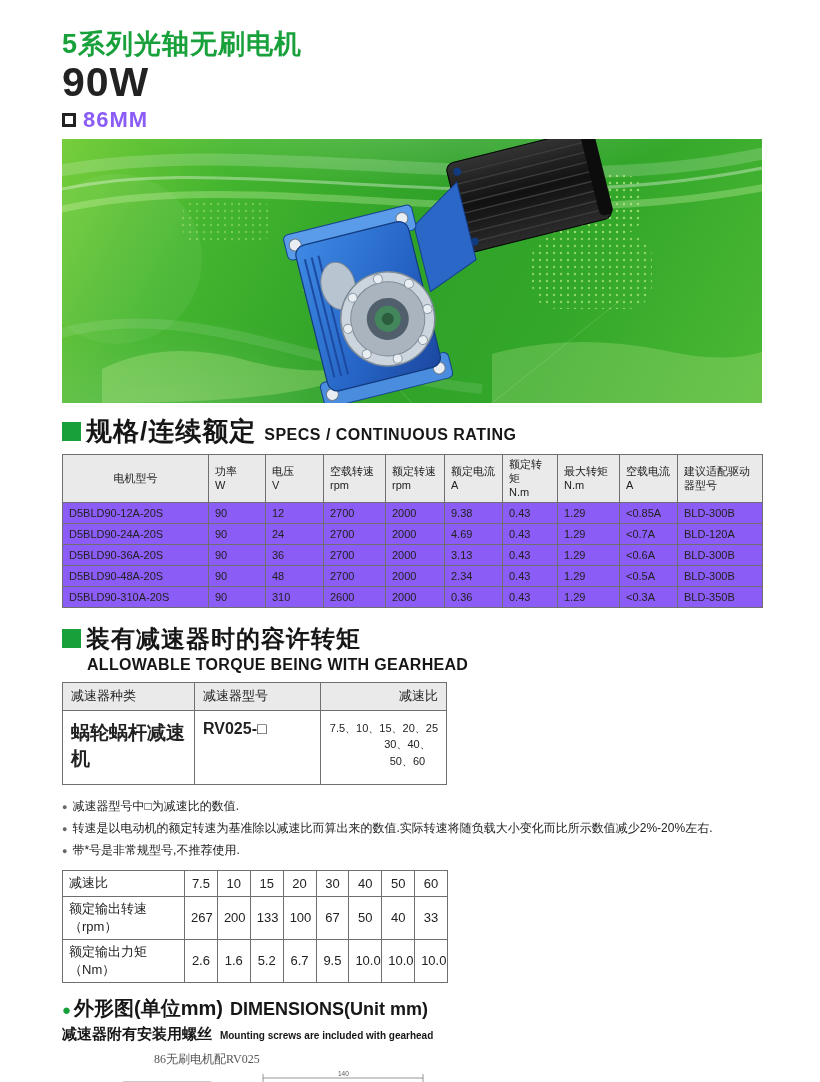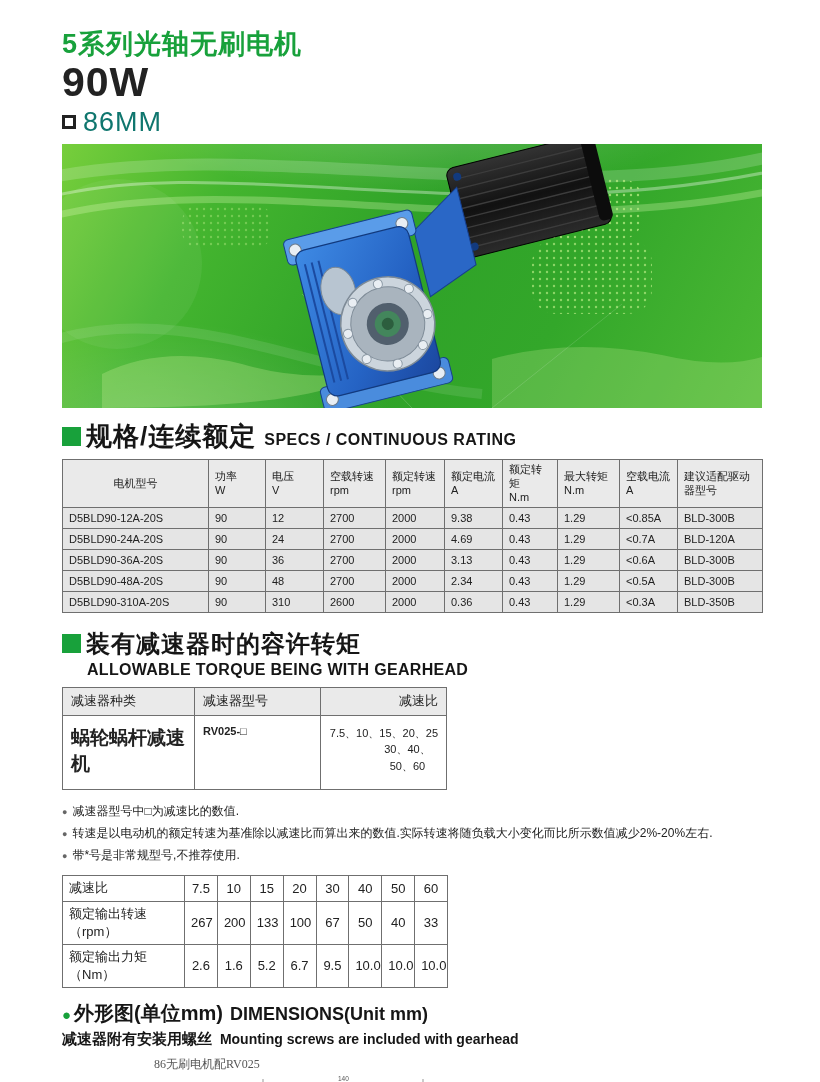--- a/index.html
+++ b/index.html
@@ -7,21 +7,21 @@
   body { font-family:"Liberation Sans", sans-serif; color:#1a1a1a; }
   .page { position:relative; width:792px; height:1082px; background:#fff; overflow:hidden; }
   .content { padding:0 58px 0 62px; }
 
   
   .hdr { padding-top:26px; }
   .series-title { color:#18a13b; font-size:27px; font-weight:bold; letter-spacing:1px; }
   .power-title { font-size:41px; font-weight:bold; color:#222; line-height:1.02; letter-spacing:1px; }
   .frame-line { display:flex; align-items:center; gap:7px; margin-top:3px; }
   .frame-square { width:14px; height:14px; border:3px solid #222; display:inline-block; }
-  .frame-text { font-size:27px; font-weight:normal; color:#0f766e; letter-spacing:1px; }
+  .frame-text { font-size:22px; font-weight:bold; color:#8b5cf6; letter-spacing:1px; }
 
   
   .banner { position:relative; margin-top:6px; height:264px; width:700px; overflow:hidden;
     background:
       radial-gradient(ellipse 420px 180px at 12% 108%, rgba(255,255,255,0.18), rgba(255,255,255,0) 60%),
       radial-gradient(ellipse 500px 160px at 50% -20%, rgba(255,255,255,0.28), rgba(255,255,255,0) 65%),
       linear-gradient(118deg, #77ce3c 0%, #44b52f 22%, #2fa228 48%, #33a72a 70%, #4db935 100%);
   }
   .banner svg { position:absolute; inset:0; }
 
@@ -31,49 +31,49 @@
   .sec-cn { font-size:26px; font-weight:bold; color:#161616; letter-spacing:1px; }
   .sec-en { font-size:16px; font-weight:bold; color:#161616; margin-left:8px; letter-spacing:0.5px; }
   .sec-en-line { font-size:16px; font-weight:bold; color:#161616; margin-left:25px; margin-top:1px; letter-spacing:0.3px; }
 
   
   table { border-collapse:collapse; table-layout:fixed; }
   .spec-table { width:700px; margin-top:5px; font-size:11px; }
   .spec-table th, .spec-table td { border:1px solid #6f6f6f; padding:2px 6px; text-align:left; vertical-align:middle; color:#222; }
   .spec-table th { background:#eaeaea; font-weight:normal; height:37px; line-height:1.3; }
   .spec-table th.center { text-align:center; }
-  .spec-table td { height:21px; background:#e5e5e5; }
+  .spec-table td { height:21px; background:#8b5cf6; }
 
   .gear-table { width:384px; margin-top:8px; font-size:13px; }
   .gear-table th, .gear-table td { border:1px solid #6f6f6f; padding:4px 8px; color:#222; }
   .gear-table th { background:#eaeaea; font-weight:normal; text-align:left; height:28px; }
   .gear-table th.right { text-align:right; }
   .gear-table td { height:74px; vertical-align:top; padding-top:9px; }
   .gear-type { font-weight:bold; font-size:19px; }
-  .gear-model { font-size:11px; font-weight:bold; }
+  .gear-model { font-size:16px; font-weight:bold; }
   .gear-ratios { text-align:right; font-size:11px; line-height:1.5; padding-right:4px; }
   .gear-ratios .l2 { text-align:center; padding-left:48px; }
 
   .notes { margin-top:13px; font-size:12px; color:#222; }
   .note-line { display:flex; align-items:baseline; margin-bottom:5px; }
   .note-bullet { color:#666; font-size:9px; margin-right:5px; }
 
   .ratio-table { width:386px; margin-top:11px; font-size:13px; }
   .ratio-table td { border:1px solid #6f6f6f; padding:3px 6px; height:26px; color:#222; background:#fff; }
   .ratio-table td.lbl { width:122px; text-align:left; }
   .ratio-table td.val { text-align:center; }
 
   
   .dim-title { display:flex; align-items:baseline; margin-top:12px; }
   .dim-dot { color:#18a13b; font-size:15px; margin-right:3px; }
   .dim-cn { font-size:20px; font-weight:bold; color:#161616; }
   .dim-en { font-size:18px; font-weight:bold; color:#161616; margin-left:7px; }
   .dim-note { margin-top:3px; font-size:14px; color:#161616; }
   .dim-note .cjk { font-weight:bold; font-size:15px; }
-  .dim-note .en { font-weight:bold; font-size:14px; margin-left:4px; }
+  .dim-note .en { font-weight:bold; font-size:10px; margin-left:4px; }
 
   .drawing-label { margin-top:7px; margin-left:92px; font-size:12px; color:#555; font-family:"Liberation Serif", serif; }
   .drawings { display:flex; align-items:flex-start; margin-top:0; }
   .drawings svg { display:block; }
   .cad text { fill:#555; font-family:"Liberation Sans", sans-serif; }
   .cad path, .cad line, .cad rect, .cad circle, .cad polyline { fill:none; stroke:#6b6b6b; stroke-width:0.7; }
 </style>
 </head>
 <body>
 

